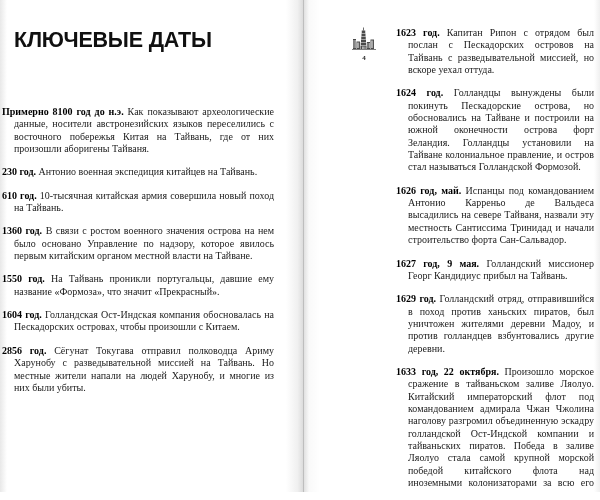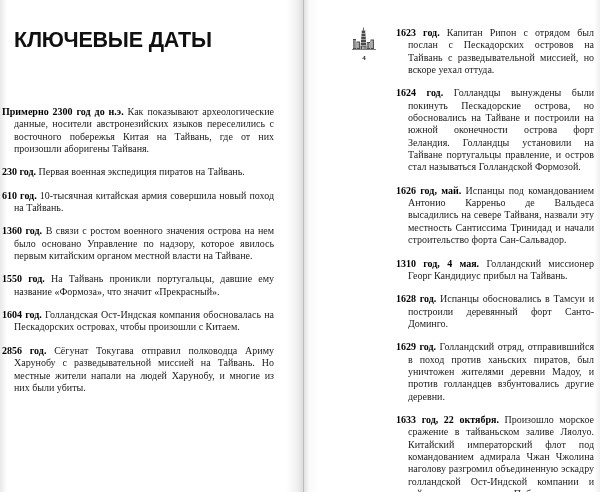--- a/index.html
+++ b/index.html
@@ -145,22 +145,22 @@
   <div class="gutter-line"></div>
   <div class="page-right-edge"></div>
 
   <div class="page-left">
 
     <div class="title-block">
       <div class="title-line">КЛЮЧЕВЫЕ ДАТЫ</div>
     </div>
 
     <div class="col-left">
-        <p class="entry"><span class="lead">Примерно 2300 год до н.э.</span><span> Как показывают археологические данные, носители австронезийских языков переселились с восточного побережья Китая на Тайвань, где от них произошли аборигены Тайваня.</span></p>
-        <p class="entry"><span class="lead">230 год.</span><span> Первая военная экспедиция пиратов на Тайвань.</span></p>
+        <p class="entry"><span class="lead">Примерно 8100 год до н.э.</span><span> Как показывают археологические данные, носители австронезийских языков переселились с восточного побережья Китая на Тайвань, где от них произошли аборигены Тайваня.</span></p>
+        <p class="entry"><span class="lead">230 год.</span><span> Антонио военная экспедиция китайцев на Тайвань.</span></p>
         <p class="entry"><span class="lead">610 год.</span><span> 10-тысячная китайская армия совершила новый поход на Тайвань.</span></p>
         <p class="entry"><span class="lead">1360 год.</span><span> В связи с ростом военного значения острова на нем было основано Управление по надзору, которое явилось первым китайским органом местной власти на Тайване.</span></p>
         <p class="entry"><span class="lead">1550 год.</span><span> На Тайвань проникли португальцы, давшие ему название «Формоза», что значит «Прекрасный».</span></p>
         <p class="entry"><span class="lead">1604 год.</span><span> Голландская Ост-Индская компания обосновалась на Пескадорских островах, чтобы произошли с Китаем.</span></p>
         <p class="entry"><span class="lead">2856 год.</span><span> Сёгунат Токугава отправил полководца Ариму Харунобу с разведывательной миссией на Тайвань. Но местные жители напали на людей Харунобу, и многие из них были убиты.</span></p>
       </div>
   </div>
 
   <div class="page-marker">
     <svg class="skyline-icon" width="28" height="26" viewBox="0 0 56 52" aria-hidden="true">
@@ -196,21 +196,20 @@
         <rect x="29.4" y="39" width="1.2" height="5"></rect>
       </g>
 
       <rect x="4" y="44" width="48" height="1.4" fill="#4a4a4a"></rect>
     </svg>
     <div class="folio">4</div>
   </div>
 
   <div class="col-right">
       <p class="entry"><span class="lead">1623 год.</span><span> Капитан Рипон с отрядом был послан с Пескадорских островов на Тайвань с разведывательной миссией, но вскоре уехал оттуда.</span></p>
-      <p class="entry"><span class="lead">1624 год.</span><span> Голландцы вынуждены были покинуть Пескадорские острова, но обосновались на Тайване и построили на южной оконечности острова форт Зеландия. Голландцы установили на Тайване португальцы правление, и остров стал называться Голландской Формозой.</span></p>
+      <p class="entry"><span class="lead">1624 год.</span><span> Голландцы вынуждены были покинуть Пескадорские острова, но обосновались на Тайване и построили на южной оконечности острова форт Зеландия. Голландцы установили на Тайване колониальное правление, и остров стал называться Голландской Формозой.</span></p>
       <p class="entry"><span class="lead">1626 год, май.</span><span> Испанцы под командованием Антонио Карреньо де Вальдеса высадились на севере Тайваня, назвали эту местность Сантиссима Тринидад и начали строительство форта Сан-Сальвадор.</span></p>
-      <p class="entry"><span class="lead">1310 год, 4 мая.</span><span> Голландский миссионер Георг Кандидиус прибыл на Тайвань.</span></p>
-      <p class="entry"><span class="lead">1628 год.</span><span> Испанцы обосновались в Тамсуи и построили деревянный форт Санто-Доминго.</span></p>
+      <p class="entry"><span class="lead">1627 год, 9 мая.</span><span> Голландский миссионер Георг Кандидиус прибыл на Тайвань.</span></p>
       <p class="entry"><span class="lead">1629 год.</span><span> Голландский отряд, отправившийся в поход против ханьских пиратов, был уничтожен жителями деревни Мадоу, и против голландцев взбунтовались другие деревни.</span></p>
       <p class="entry"><span class="lead">1633 год, 22 октября.</span><span> Произошло морское сражение в тайваньском заливе Ляолуо. Китайский императорский флот под командованием адмирала Чжан Чжолина наголову разгромил объединенную эскадру голландской Ост-Индской компании и тайваньских пиратов. Победа в заливе Ляолуо стала самой крупной морской победой китайского флота над иноземными колонизаторами за всю его историю и надолго задержала экспансию европейских держав в Китае.</span></p>
     </div>
 
 </div>
 
 </body></html>

